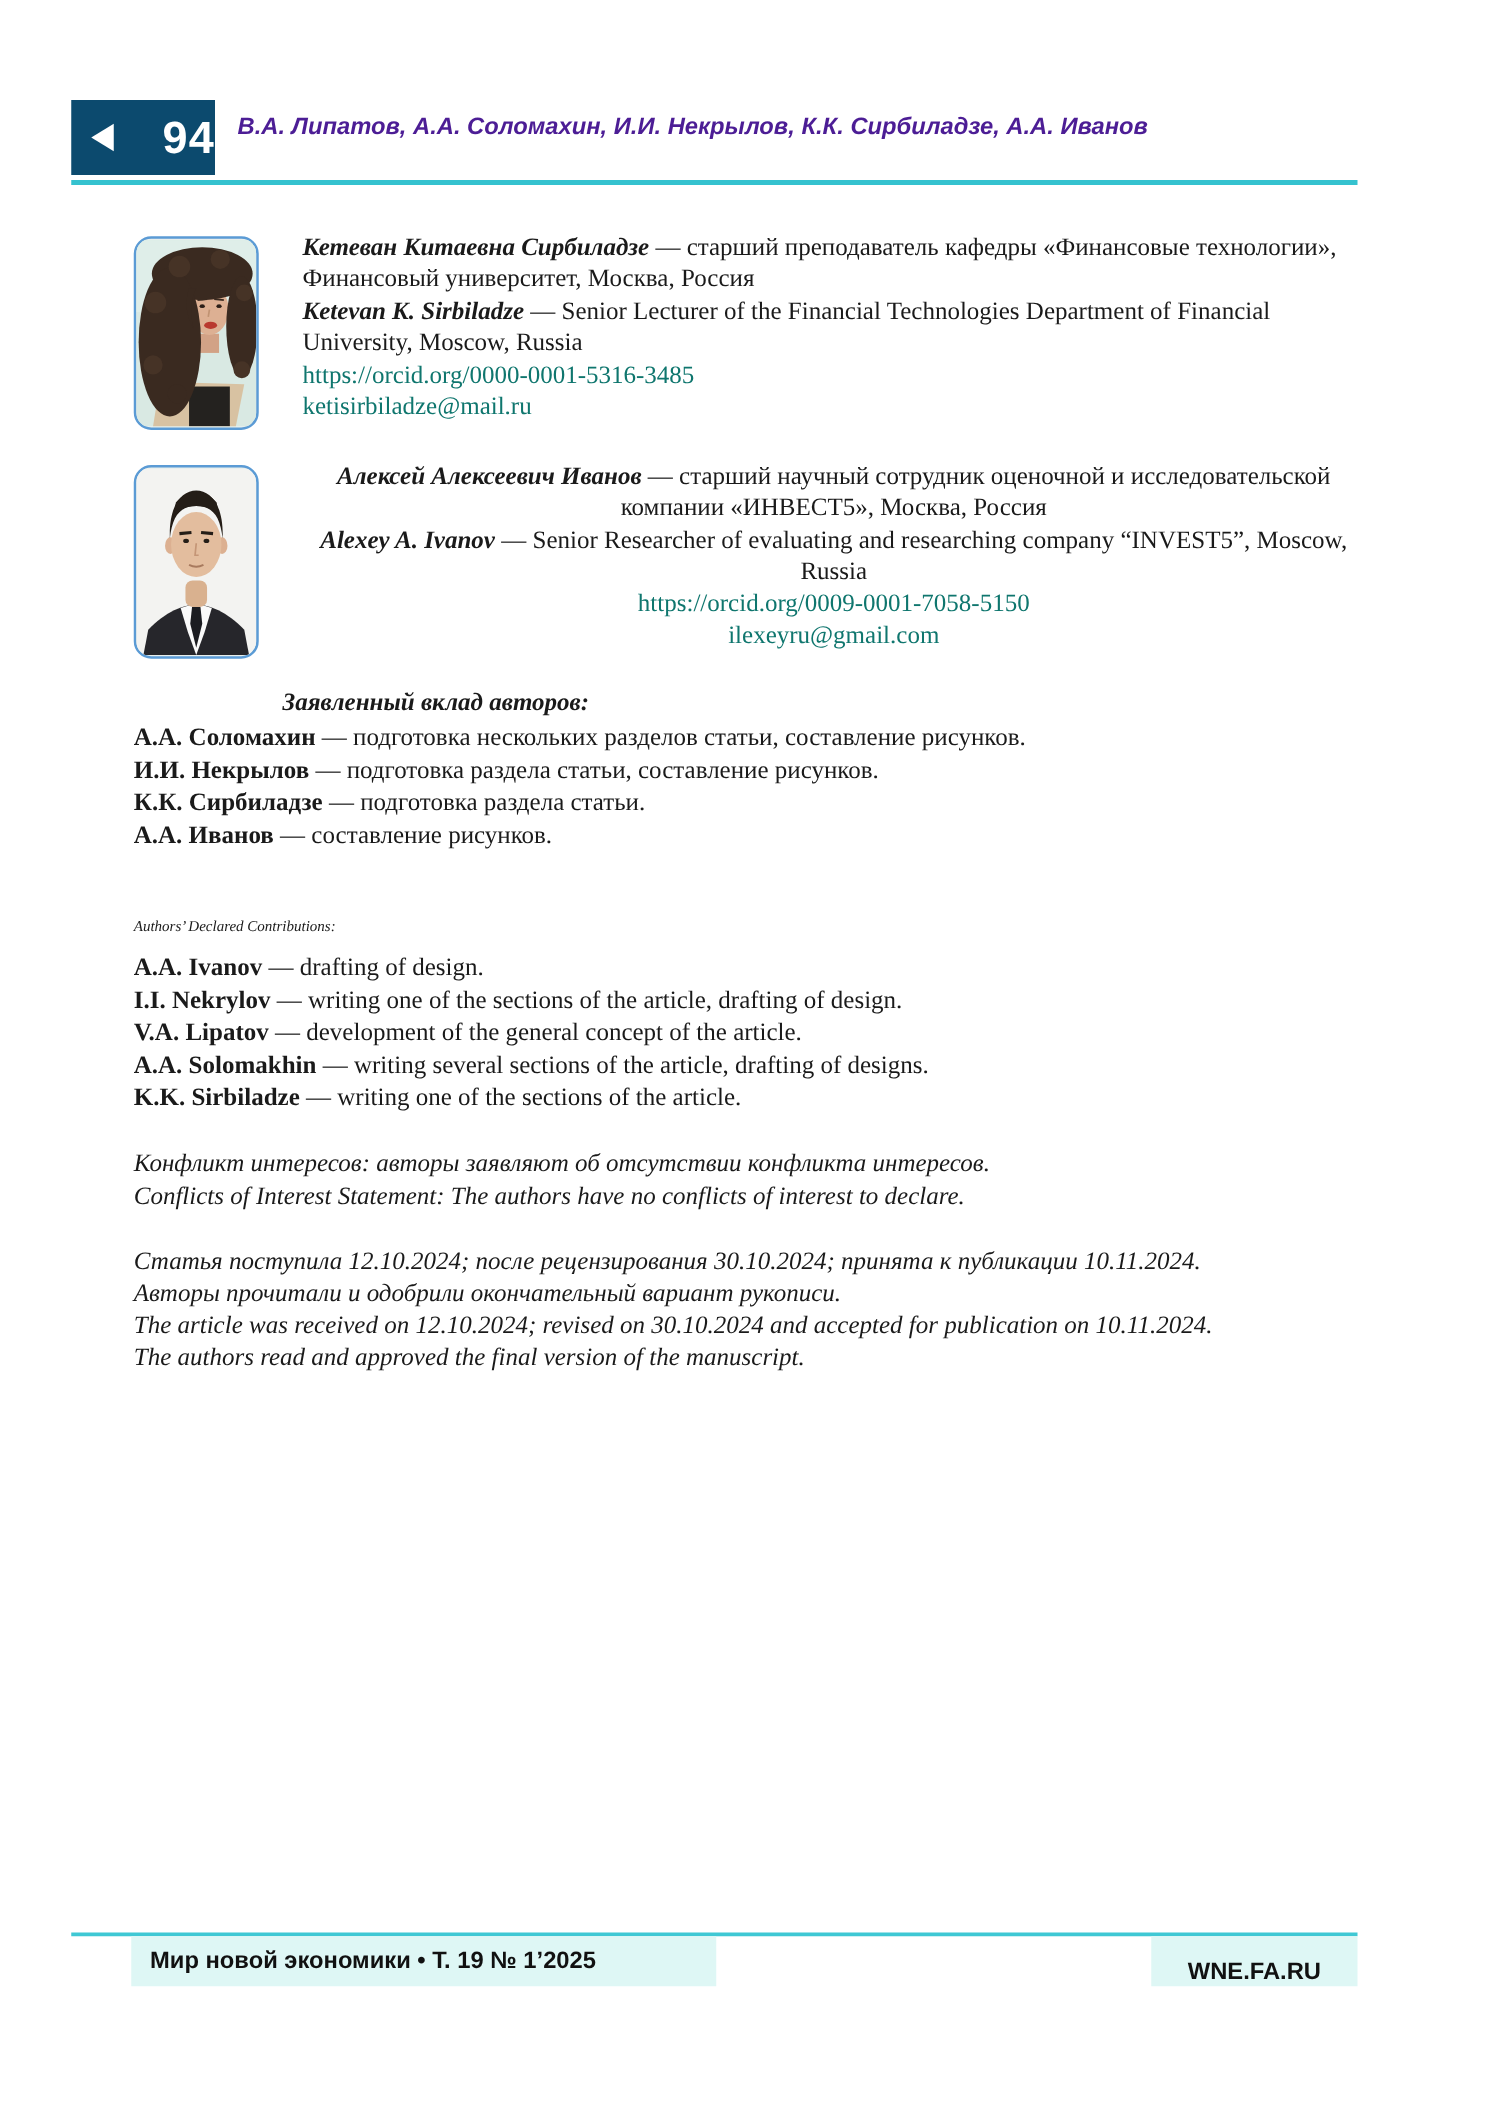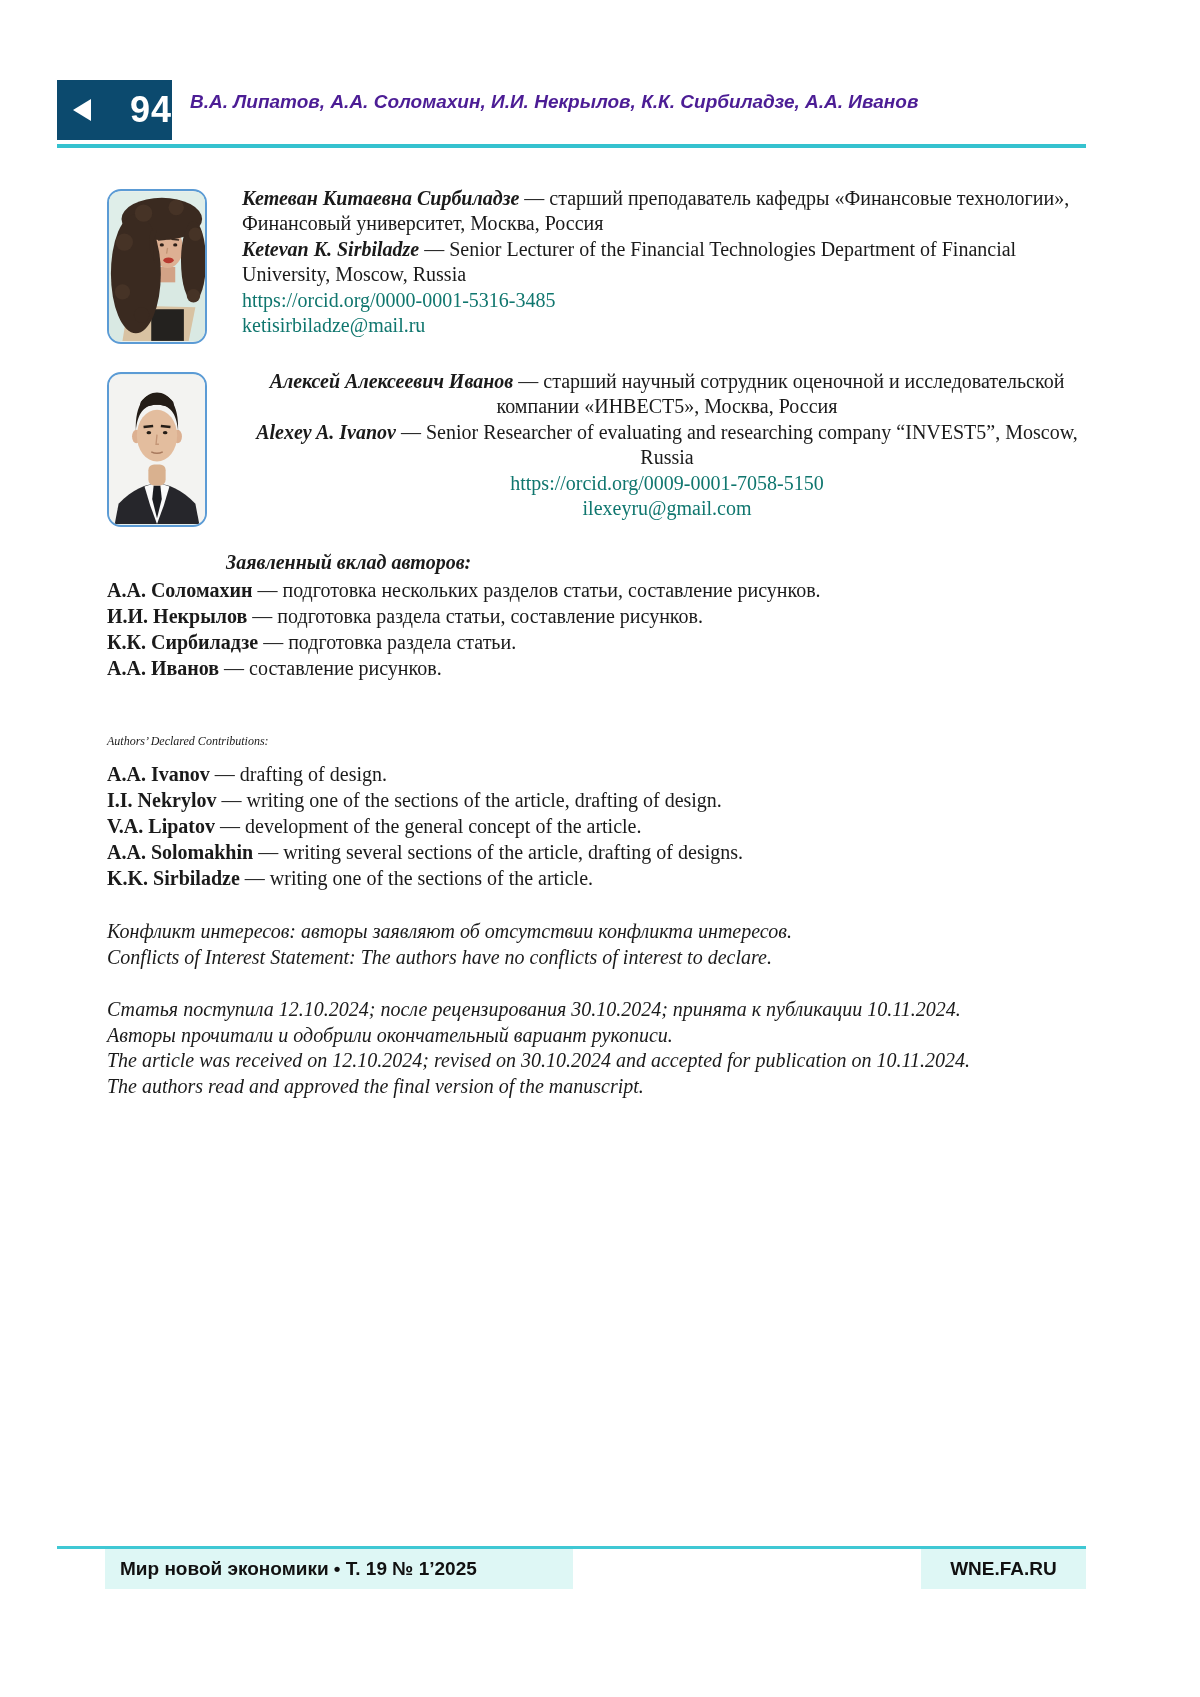--- a/index.html
+++ b/index.html
@@ -47,21 +47,21 @@
 
   
   .foot-rule{position:absolute;left:57px;top:1546px;width:1029px;height:3px;background:#3fc8d4;}
   .foot-left{
     position:absolute;left:57px;top:1549px;width:468px;height:40px;background:#def7f5;
     display:flex;align-items:center;padding-left:15px;box-sizing:border-box;
     font-family:"Liberation Sans","DejaVu Sans",sans-serif;font-weight:700;font-size:19px;color:#111;margin-left:48px;
   }
   .foot-right{
     position:absolute;left:921px;top:1549px;width:165px;height:40px;background:#def7f5;
-    display:flex;align-items:center;justify-content:center;box-sizing:border-box;
+    display:flex;align-items:flex-end;justify-content:center;box-sizing:border-box;
     font-family:"Liberation Sans","DejaVu Sans",sans-serif;font-weight:700;font-size:19px;color:#111;
   }
   .foot-right a{color:#111;text-decoration:none;}
 </style>
 </head>
 <body>
 
 <div class="page">
 
   <div class="pagenum-box">

